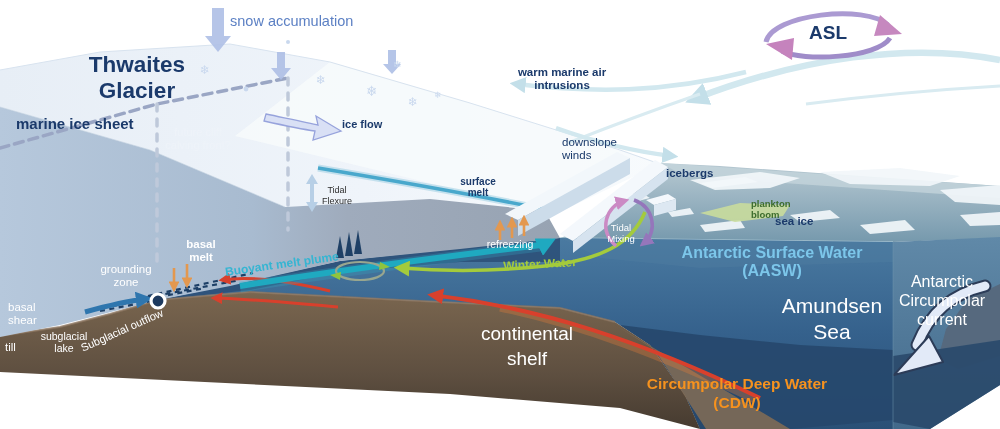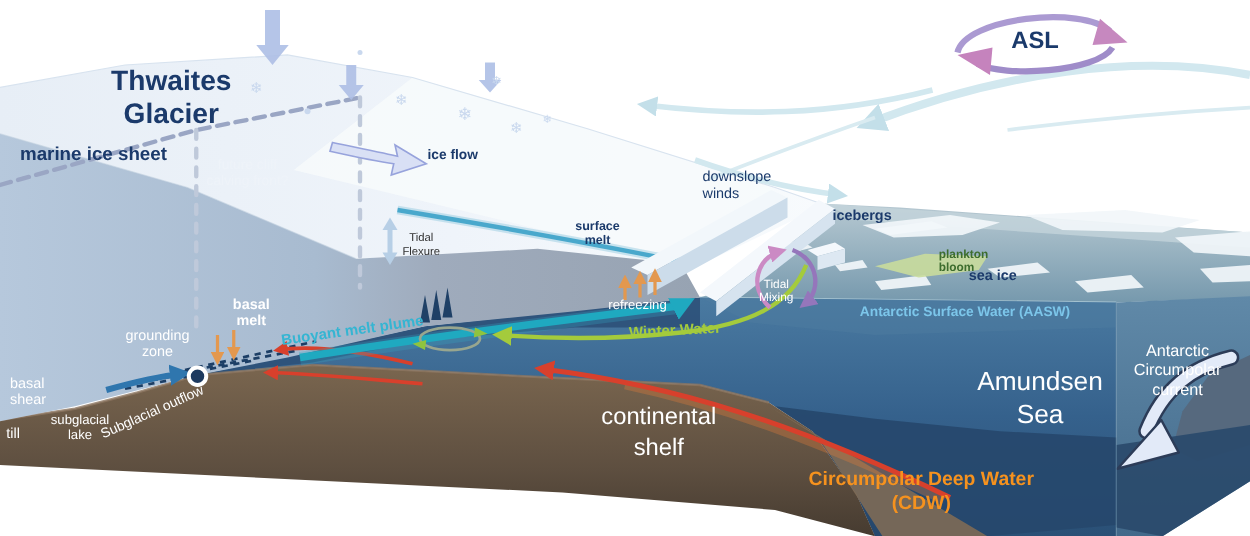--- a/index.html
+++ b/index.html
@@ -238,52 +238,55 @@
 
   <g>
     <path d="M985,286 C952,294 930,312 917,345" fill="none" stroke="#2c3c58" stroke-width="13" stroke-linecap="round"></path>
     <path d="M985,286 C952,294 930,312 917,345" fill="none" stroke="#e2eaf8" stroke-width="9" stroke-linecap="round"></path>
     <polygon points="894,375 929,336 943,362" fill="#e2eaf8" stroke="#2c3c58" stroke-width="2" stroke-linejoin="round"></polygon>
   </g>
 
   <line x1="893" y1="242" x2="893" y2="429" stroke="#6f94ad" stroke-width="1" opacity="0.5"></line>
 </svg>
 
+<div class="lbl navy" style="left:230px;top:13px;font-size:14.5px;font-weight:500;color:var(--snow_blue);">snow accumulation</div>
 
 <div class="lbl navy c" style="left:137px;top:52px;font-size:22.5px;font-weight:600;">Thwaites
 Glacier</div>
 
 <div class="lbl navy" style="left:16px;top:115px;font-size:15px;font-weight:600;">marine ice sheet</div>
 
 <div class="lbl white c" style="left:198px;top:126px;font-size:11px;color:#eef3f9;">future cliff
 calving front?</div>
 
 <div class="lbl navy" style="left:342px;top:118px;font-size:11px;font-weight:700;">ice flow</div>
 
+<div class="lbl navy c" style="left:562px;top:66px;font-size:11.5px;font-weight:600;">warm marine air
+intrusions</div>
 
 
 <div class="lbl navy c" style="left:828px;top:22px;font-size:19px;font-weight:700;">ASL</div>
 
 <div class="lbl navy" style="left:562px;top:136px;font-size:11.5px;font-weight:400;">downslope
 winds</div>
 
 <div class="lbl navy" style="left:666px;top:167px;font-size:11.5px;font-weight:600;">icebergs</div>
 
 <div class="lbl navy c" style="left:478px;top:176px;font-size:10px;font-weight:700;">surface
 melt</div>
 
 <div class="lbl c" style="left:337px;top:185px;font-size:9px;color:var(--flexure_dark);line-height:1.25;">Tidal
 Flexure</div>
 
 <div class="lbl" style="left:722px;top:199px;font-size:9.5px;font-weight:700;color:var(--bloom_green);margin-left:29px;">plankton
 bloom</div>
 
 <div class="lbl navy" style="left:775px;top:215px;font-size:11.5px;font-weight:600;">sea ice</div>
 
-<div class="lbl c" style="left:772px;top:244px;font-size:11px;font-weight:700;color:var(--aasw_blue);">Antarctic Surface Water (AASW)</div>
+<div class="lbl c" style="left:772px;top:244px;font-size:16px;font-weight:700;color:var(--aasw_blue);">Antarctic Surface Water (AASW)</div>
 
 <div class="lbl white c" style="left:510px;top:239px;font-size:10.5px;">refreezing</div>
 
 <div class="lbl c" style="left:540px;top:258px;font-size:12px;font-weight:700;color:var(--winter_green);transform:translateX(-50%) rotate(-3deg);">Winter Water</div>
 
 <div class="lbl white c" style="left:621px;top:223px;font-size:9.5px;">Tidal
 Mixing</div>
 
 <div class="lbl c" style="left:282px;top:258px;font-size:12px;font-weight:700;color:var(--plume_cyan);transform:translateX(-50%) rotate(-8deg);">Buoyant melt plume</div>
 
@@ -302,20 +305,20 @@
 lake</div>
 
 <div class="lbl white c" style="left:122px;top:324px;font-size:11px;transform:translateX(-50%) rotate(-24deg);">Subglacial outflow</div>
 
 <div class="lbl white c" style="left:527px;top:322px;font-size:19px;line-height:1.3;">continental
 shelf</div>
 
 <div class="lbl white c" style="left:832px;top:293px;font-size:21px;line-height:1.25;">Amundsen
 Sea</div>
 
-<div class="lbl white c" style="left:942px;top:273px;font-size:13px;line-height:1.18;">Antarctic
+<div class="lbl white c" style="left:942px;top:273px;font-size:16px;line-height:1.18;">Antarctic
 Circumpolar
 current</div>
 
 <div class="lbl c" style="left:737px;top:375px;font-size:15.5px;font-weight:700;color:var(--cdw_orange);line-height:1.2;">Circumpolar Deep Water
 (CDW)</div>
 
 </div>
 
 </body></html>

